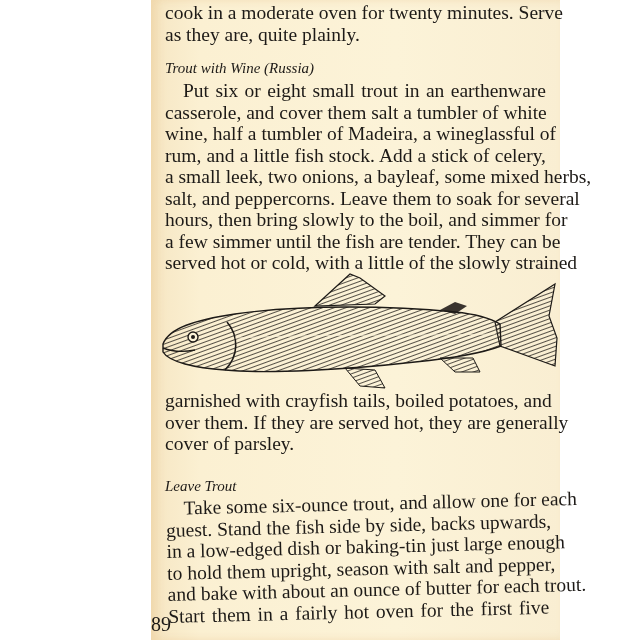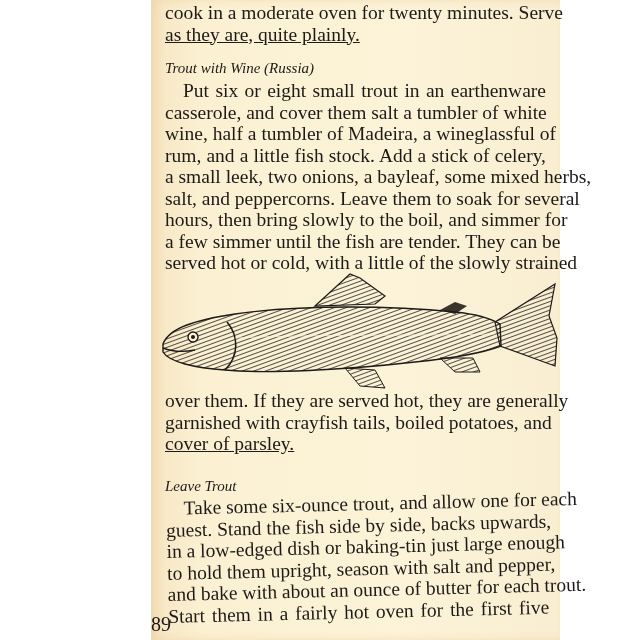--- a/index.html
+++ b/index.html
@@ -12,21 +12,21 @@
       box-shadow: inset 6px 0 10px rgba(230,190,130,0.35);
       margin-left: 35px;
     }
     .text {
       position: absolute; left: 14px; width: 381px;
       font-family: "Liberation Serif", "DejaVu Serif", serif;
       color: #1d1a17; font-size: 19.5px; line-height: 21.5px;
       text-align: justify; text-align-last: justify;
     }
     .line { display: block; white-space: nowrap; }
-    .line.last { text-align-last: left; text-decoration: underline; }
+    .line.last { text-align-last: left; }
     .heading {
       position: absolute; left: 14px; font-family: "Liberation Serif", "DejaVu Serif", serif;
       font-style: italic; font-size: 15px; color: #1d1a17;
     }
     .indent { text-indent: 18px; }
     .fish { position: absolute; left: 4px; top: 266px; width: 405px; height: 128px; }
     .pagenum {
       position: absolute; top: 613px; left: 0; width: 409px; text-align: left;
       font-family: "Liberation Serif", "DejaVu Serif", serif; font-size: 20px; color: #1d1a17;
     }
@@ -77,22 +77,22 @@
 
     <circle cx="38" cy="71" r="5" fill="#fcf3d8" stroke="#1d1a17" stroke-width="1.4"></circle>
     <circle cx="38" cy="71" r="2" fill="#1d1a17"></circle>
 
     <path d="M8,82 C18,86 30,86 40,84" fill="none" stroke="#1d1a17" stroke-width="1.4"></path>
 
     <path d="M80,72 C160,68 260,70 340,68" fill="none" stroke="#fcf3d8" stroke-width="1" opacity="0.7"></path>
   </svg>
 
   <div class="text" style="top:390px;">
+    <span class="line">garnished with crayfish tails, boiled potatoes, and</span>
     <span class="line">over them.  If they are served hot, they are generally</span>
-    <span class="line">garnished with crayfish tails, boiled potatoes, and</span>
     <span class="line last">cover of parsley.</span>
   </div>
 
   <div class="heading" style="top:478px;">Leave Trout</div>
 
   <div class="text" style="top:484px; transform: rotate(-1.4deg); transform-origin: left top;">
     <span class="line indent" style="padding-top:14px;">Take some six-ounce trout, and allow one for each</span>
     <span class="line">guest.  Stand the fish side by side, backs upwards,</span>
     <span class="line">in a low-edged dish or baking-tin just large enough</span>
     <span class="line">to hold them upright, season with salt and pepper,</span>

